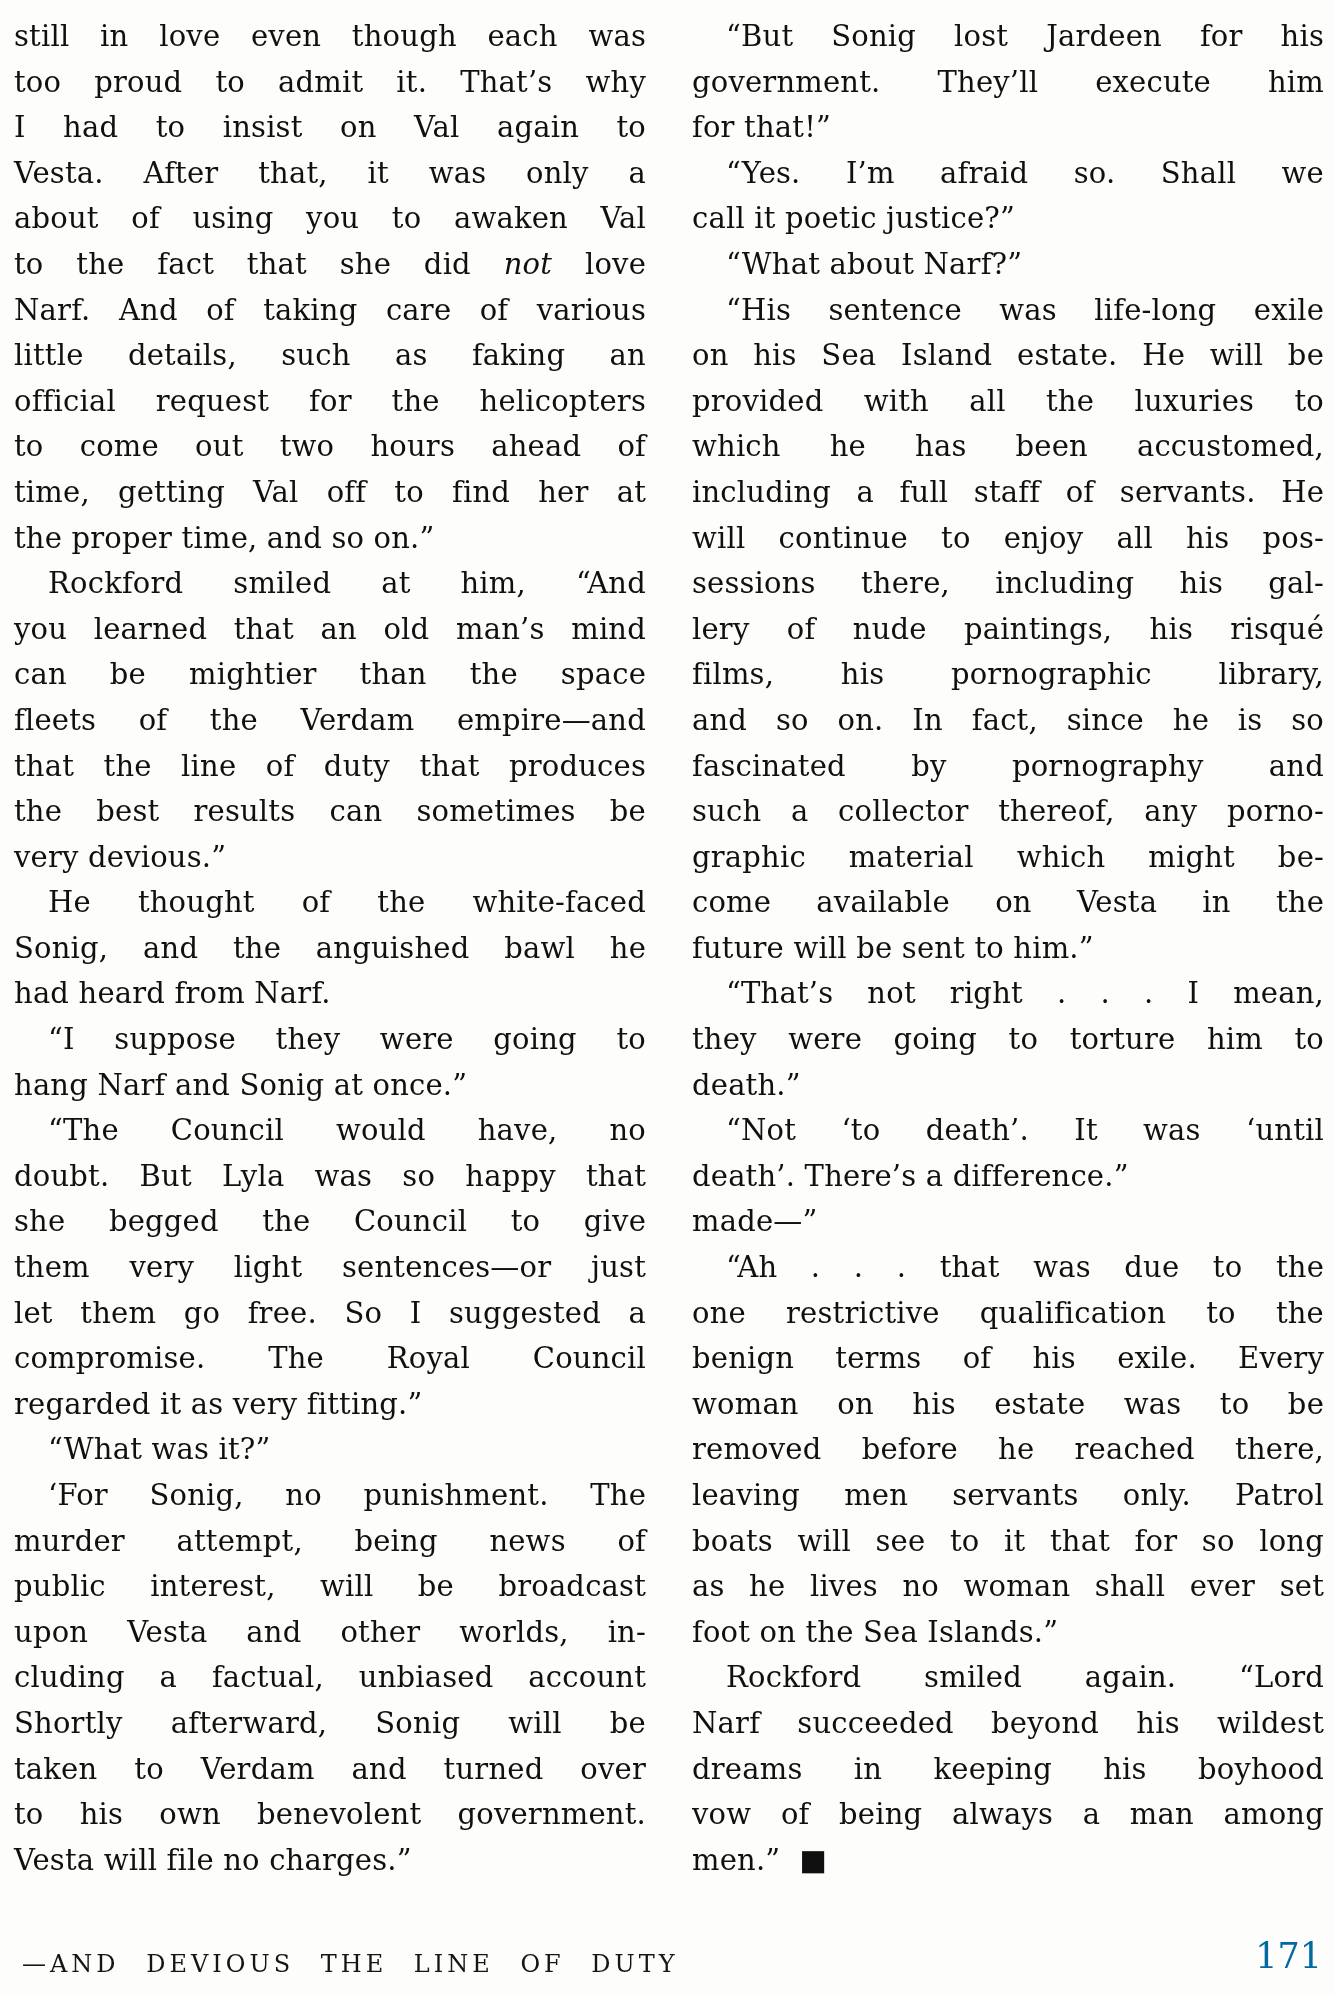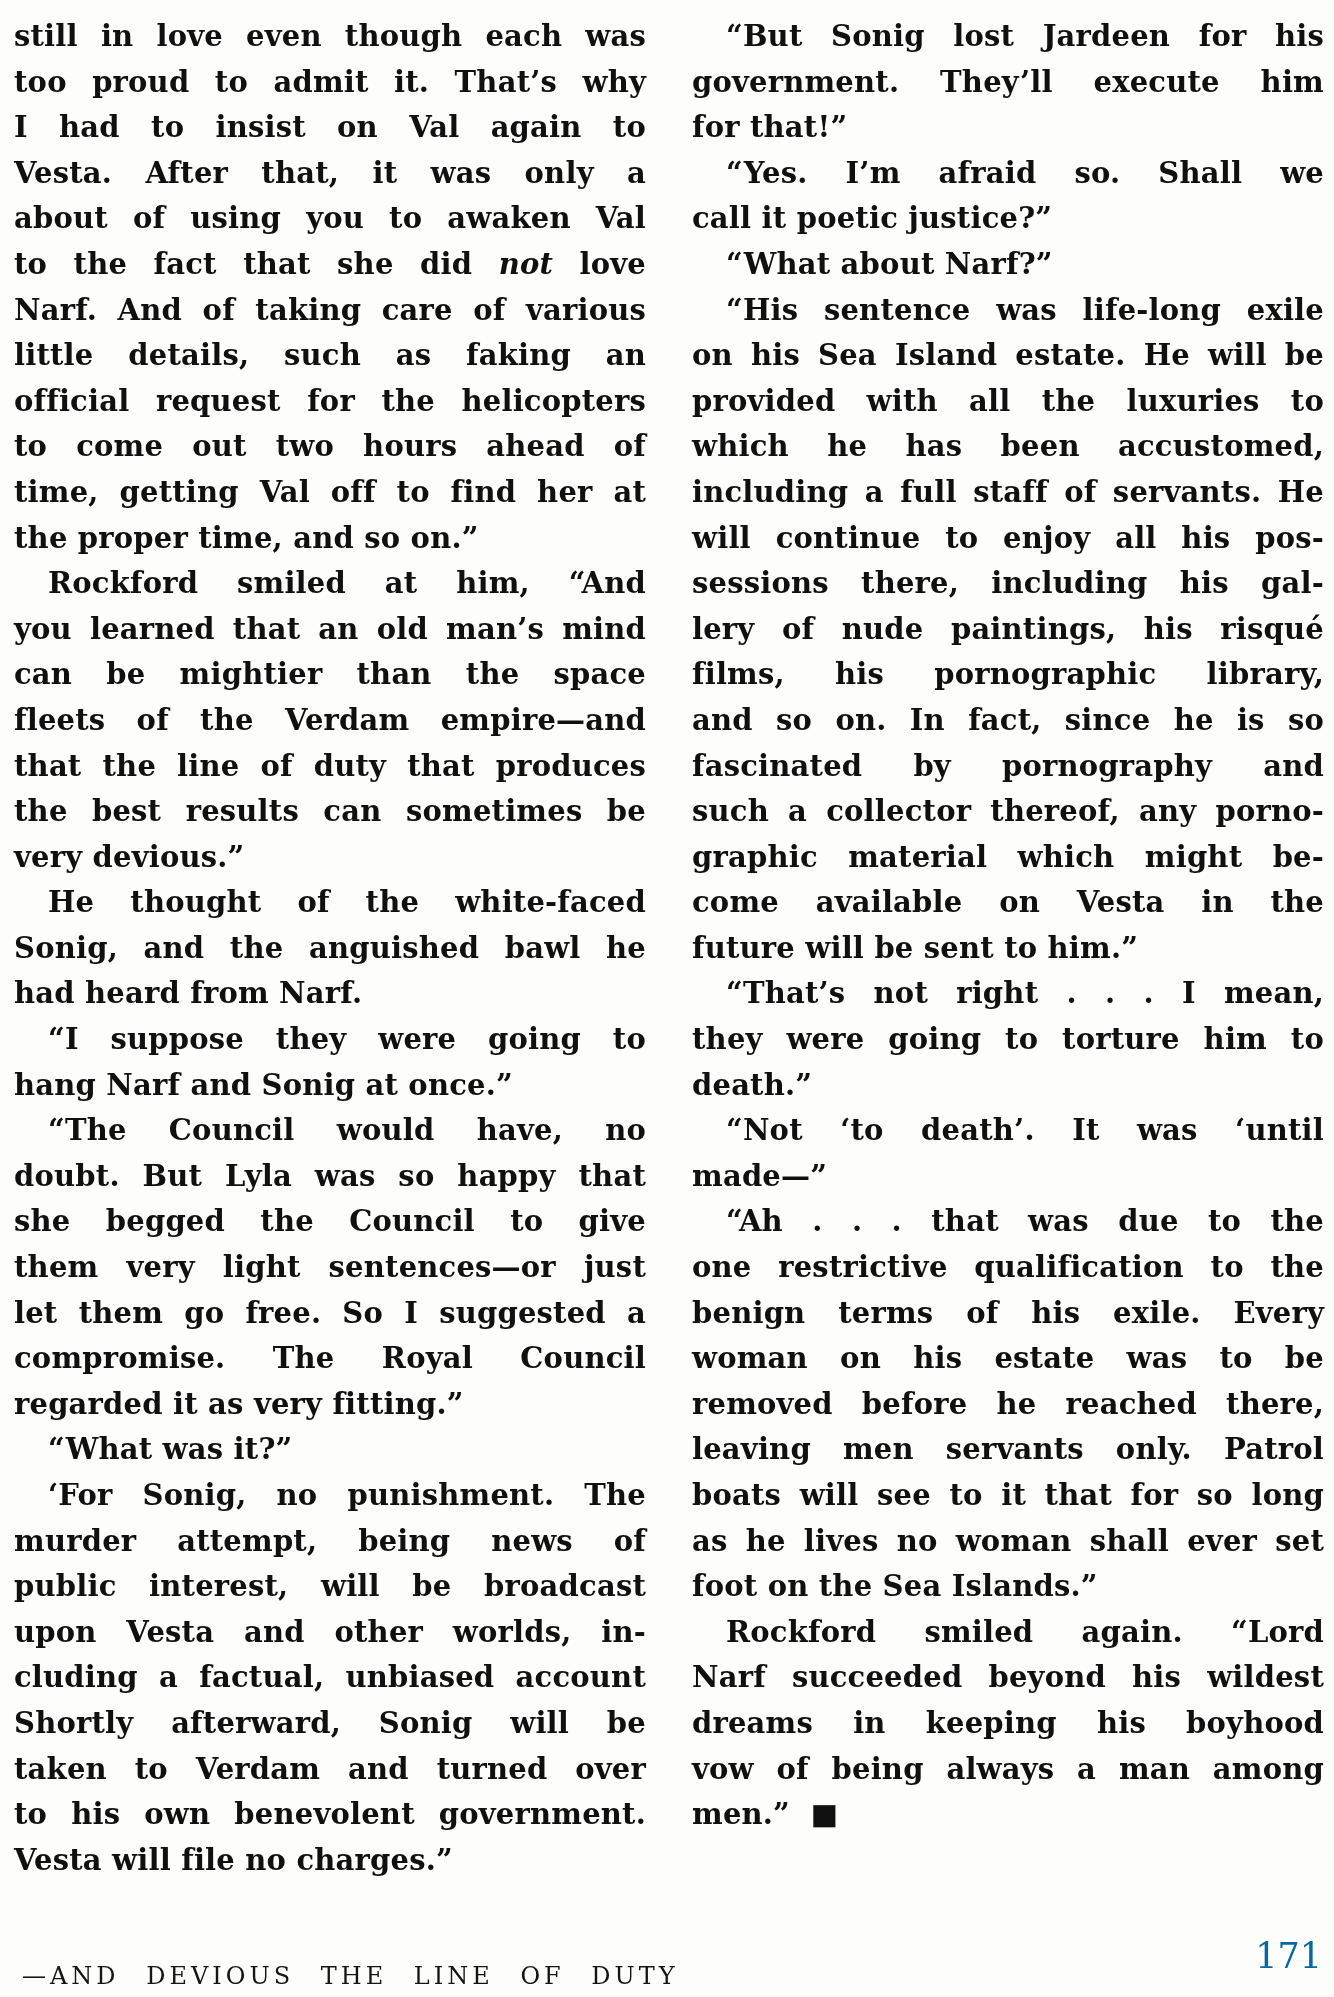--- a/index.html
+++ b/index.html
@@ -19,21 +19,20 @@
   .columns {
     position: absolute;
     top: 14px;
     left: 14px;
     width: 1310px;
     display: flex;
   }
   .col {
     width: 632px;
     box-sizing: border-box;
-    font-weight: bold;
   }
   .col.left  { margin-right: 46px; }
   .line {
     height: 45.6px;
     line-height: 45.6px;
     font-size: 29px;
     white-space: normal;
     text-align: left;
     letter-spacing: 0.2px;
   }
@@ -48,21 +47,21 @@
   .footer {
     position: absolute;
     left: 14px;
     top: 1936px;
     width: 1310px;
     height: 52px;
   }
   .running-title {
     position: absolute;
     left: 8px;
-    top: 26px;
+    top: 14px;
     font-size: 24px;
     letter-spacing: 4px;
     word-spacing: 15px;
     white-space: nowrap;
     color: #151515;
   }
   .page-number {
     position: absolute;
     right: 2px;
     top: 0px;
@@ -137,20 +136,21 @@
         <div class="line just"><span>and so on. In fact, since he is so</span></div>
         <div class="line just"><span>fascinated by pornography and</span></div>
         <div class="line just"><span>such a collector thereof, any porno-</span></div>
         <div class="line just"><span>graphic material which might be-</span></div>
         <div class="line just"><span>come available on Vesta in the</span></div>
         <div class="line"><span>future will be sent to him.”</span></div>
         <div class="line just indent"><span>“That’s not right . . . I mean,</span></div>
         <div class="line just"><span>they were going to torture him to</span></div>
         <div class="line"><span>death.”</span></div>
         <div class="line just indent"><span>“Not ‘to death’. It was ‘until</span></div>
+        <div class="line"><span>death’. There’s a difference.”</span></div>
         <div class="line"><span>made—”</span></div>
         <div class="line just indent"><span>“Ah . . . that was due to the</span></div>
         <div class="line just"><span>one restrictive qualification to the</span></div>
         <div class="line just"><span>benign terms of his exile. Every</span></div>
         <div class="line just"><span>woman on his estate was to be</span></div>
         <div class="line just"><span>removed before he reached there,</span></div>
         <div class="line just"><span>leaving men servants only. Patrol</span></div>
         <div class="line just"><span>boats will see to it that for so long</span></div>
         <div class="line just"><span>as he lives no woman shall ever set</span></div>
         <div class="line"><span>foot on the Sea Islands.”</span></div>

